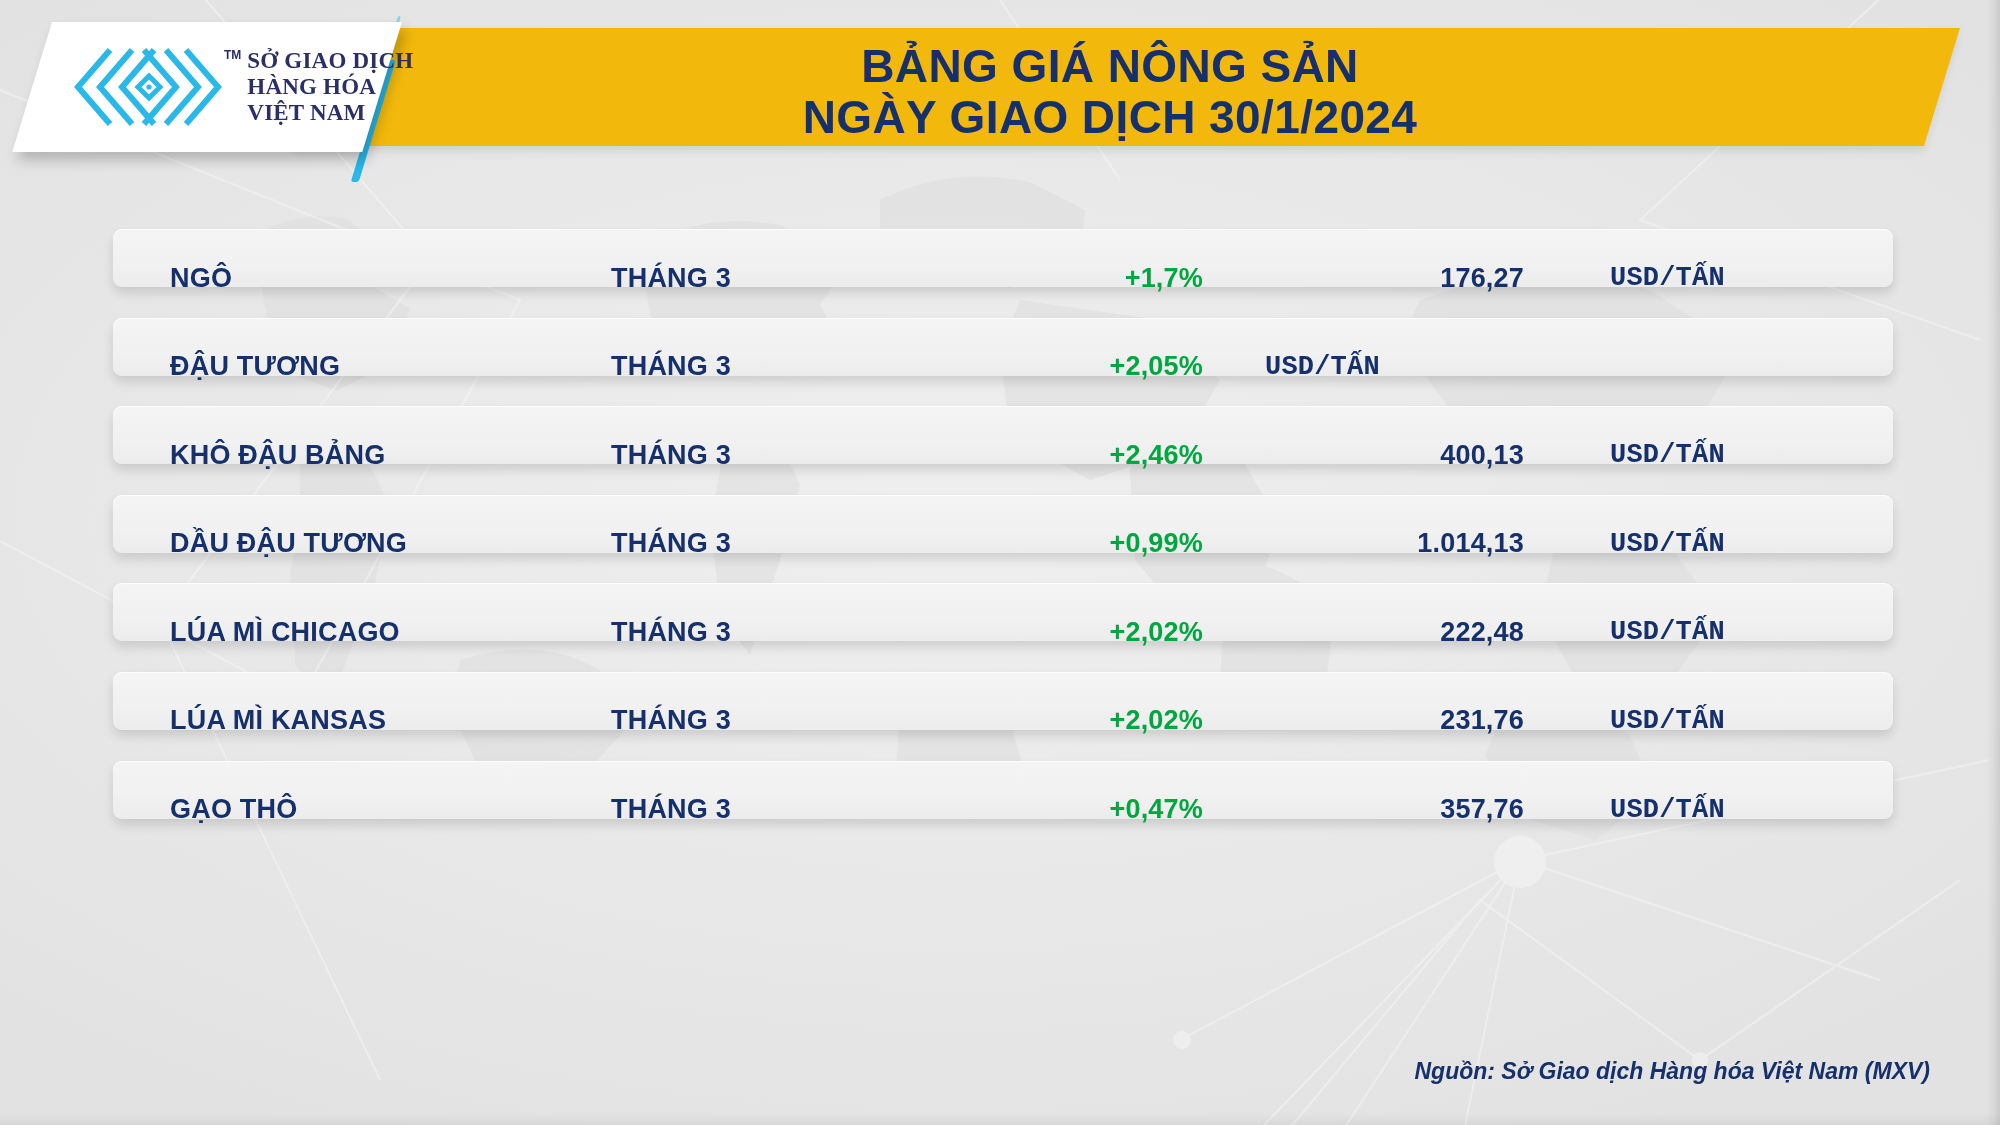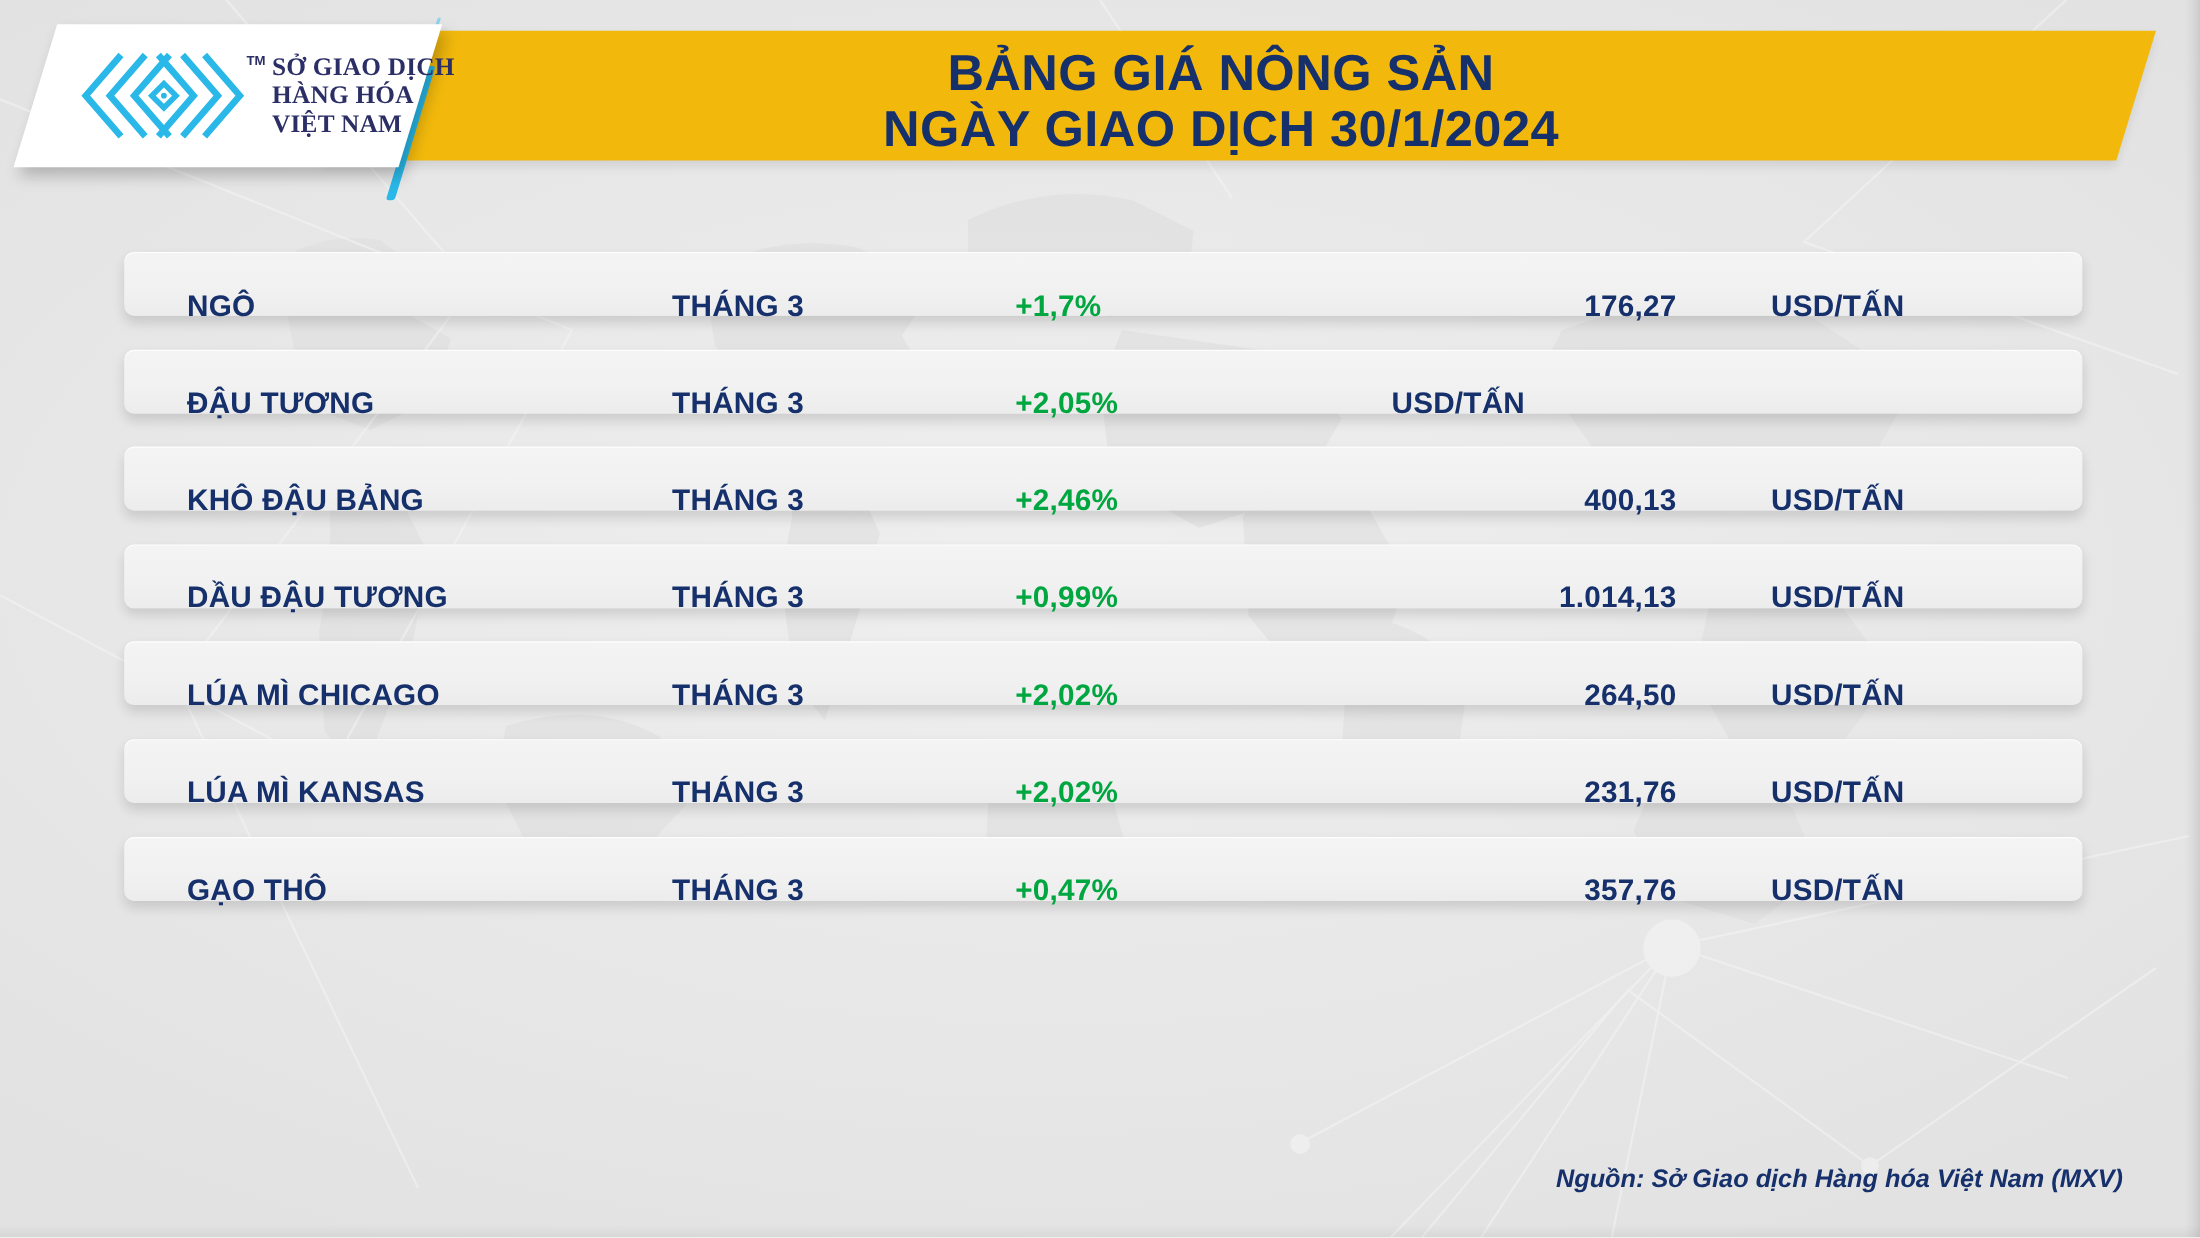--- a/index.html
+++ b/index.html
@@ -137,23 +137,23 @@
     position:relative;
     height:58px;
     margin-bottom:30.6px;
     background:linear-gradient(180deg,#f4f4f4 0%,#f1f1f1 60%,#ececec 100%);
     border-radius:9px;
     box-shadow:0 6px 11px rgba(0,0,0,.13), 0 1px 0 rgba(255,255,255,.9) inset;
     display:flex; align-items:center;
   }
   .c-name   { width:480px; padding-left:57px; }
   .c-month  { width:330px; text-align:left; padding-left:18px;}
-  .c-change { width:280px; text-align:left; }
+  .c-change { width:280px; text-align:right; }
   .c-price  { width:345px; text-align:right; padding-right:24px;}
-  .c-unit   { flex:1;      padding-left:62px; }
+  .c-unit   { flex:1;      padding-left:62px;font-family:Liberation Mono, monospace; }
 
   .cell {
     color:#16306C;
     font-weight:700;
     font-size:27px;
     letter-spacing:.2px;
     white-space:nowrap;
     margin-top:40px;
   }
   .cell.up   { color:#00A63F; }
@@ -322,21 +322,21 @@
         <div class="c-name">
           <div class="cell ">LÚA MÌ CHICAGO</div>
         </div>
         <div class="c-month">
           <div class="cell ">THÁNG 3</div>
         </div>
         <div class="c-change">
           <div class="cell up">+2,02%</div>
         </div>
         <div class="c-price">
-          <div class="cell ">264,50</div>
+          <div class="cell ">222,48</div>
         </div>
         <div class="c-unit">
           <div class="cell ">USD/TẤN</div>
         </div>
       </div>
       <div class="row">
         <div class="c-name">
           <div class="cell ">LÚA MÌ KANSAS</div>
         </div>
         <div class="c-month">

